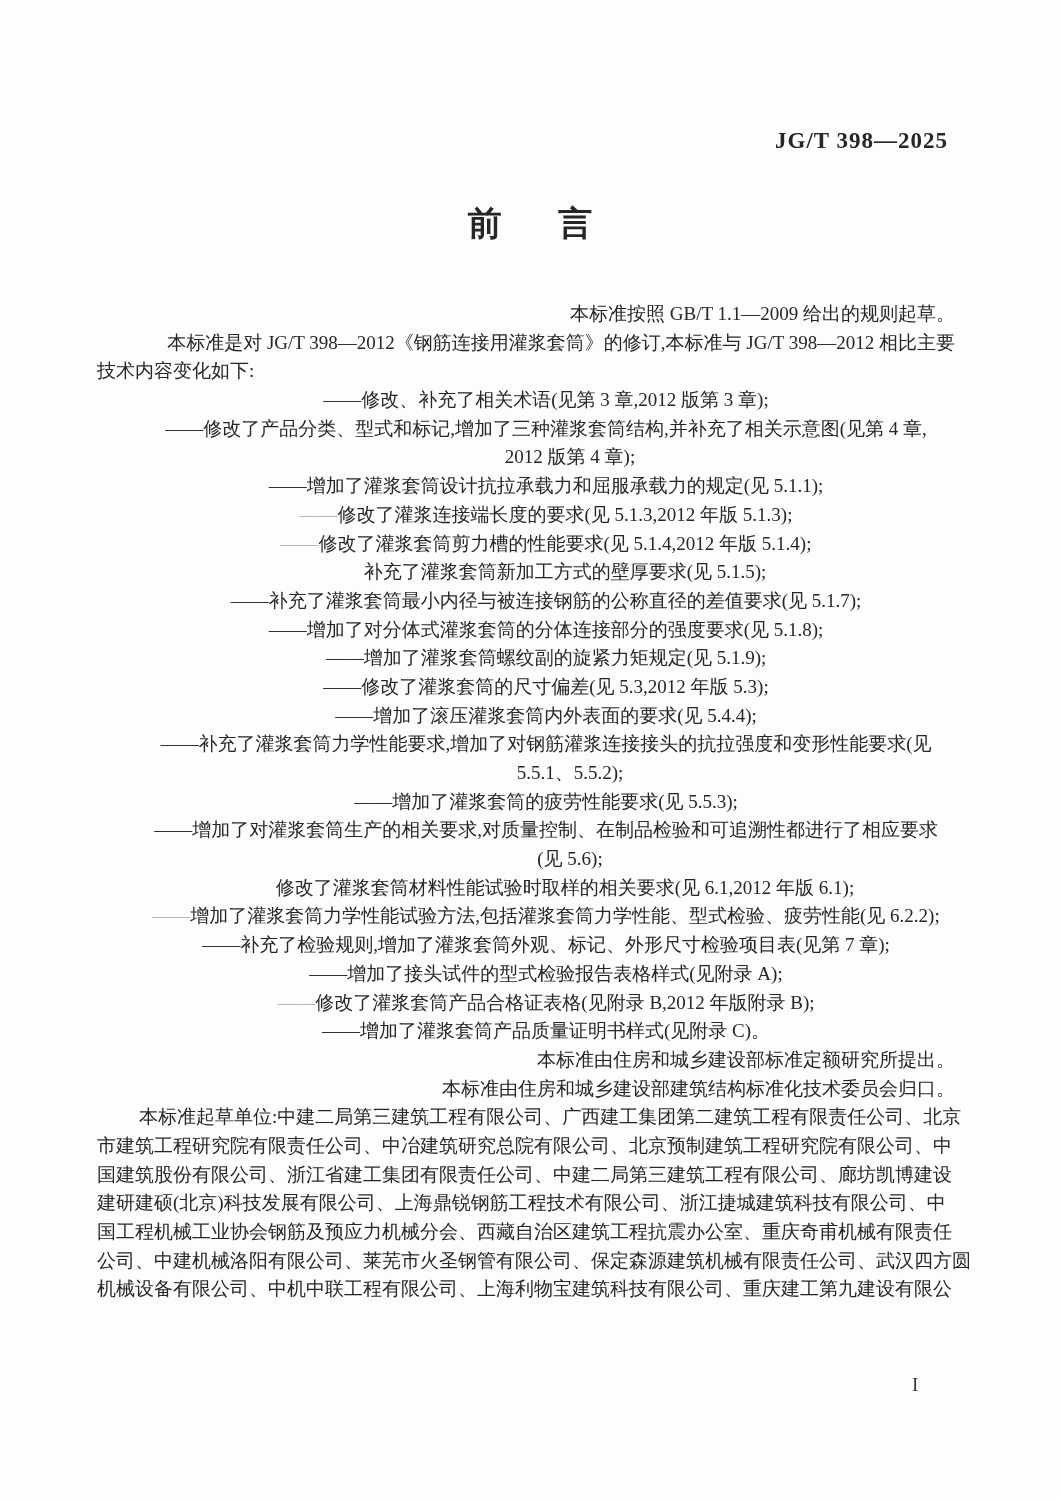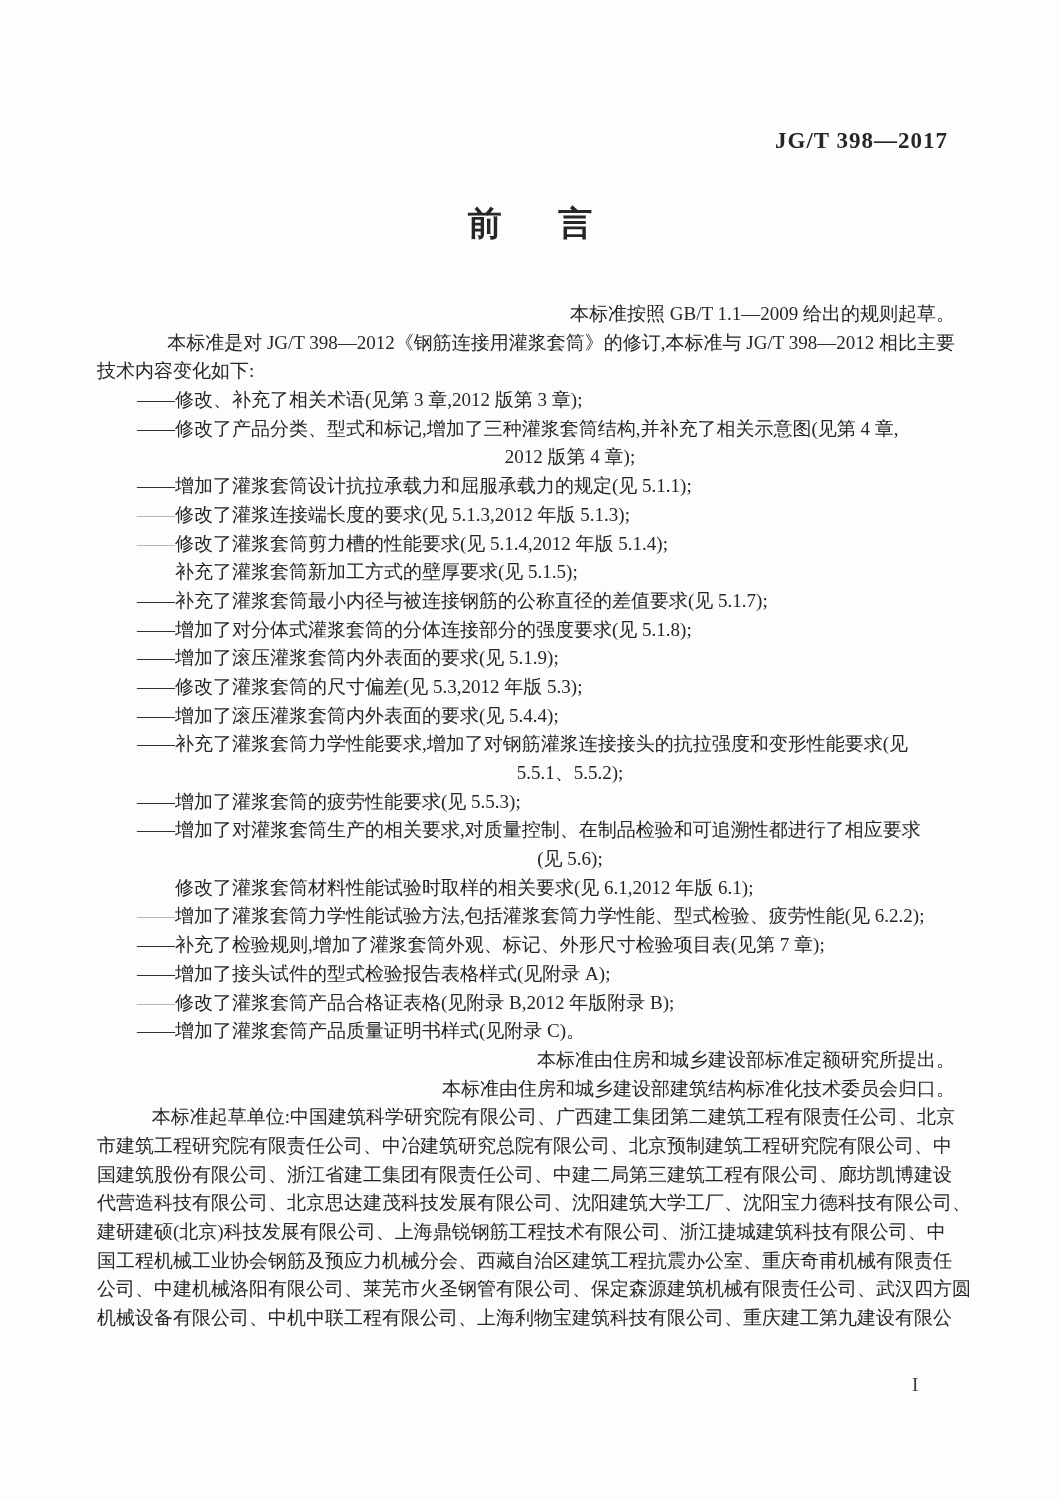--- a/index.html
+++ b/index.html
@@ -47,79 +47,78 @@
     width: 858px;
     font-size: 19px;
     line-height: 28.7px;
   }
   .ln {
     white-space: nowrap;
     height: 28.7px;
   }
   .ind-para  { padding-left: 42px; text-align: right; }
   .ind-flush { padding-left: 0; }
-  .ind-list  { padding-left: 40px; }
+  .ind-list  { padding-left: 40px; text-align: center; }
   .ind-hang  { padding-left: 88px; text-align: center; }
   .dash      { letter-spacing: 0; }
   .dash-dark  { color: #262626; }
   .dash-faint { color: #b4b4b4; }
   .dash-none  { visibility: hidden; }
   .page-number {
     position: absolute;
     left: 912px;
     top: 1374px;
     font-size: 19px;
     color: #3a3a3a;
   }
 </style>
 </head>
 <body>
 
 <div class="page">
 
-  <div class="header-code">JG/T 398—2017</div>
+  <div class="header-code">JG/T 398—2025</div>
 
   <h1 class="doc-title">
     <span>前</span>
     <span class="title-gap">言</span>
   </h1>
 
   <div class="body-text" id="foreword-body">
       <div class="ln ind-para"><span>本标准按照 GB/T 1.1—2009 给出的规则起草。</span></div>
       <div class="ln ind-para"><span>本标准是对 JG/T 398—2012《钢筋连接用灌浆套筒》的修订,本标准与 JG/T 398—2012 相比主要</span></div>
       <div class="ln ind-flush"><span>技术内容变化如下:</span></div>
       <div class="ln ind-list"><span class="dash dash-dark">——</span><span>修改、补充了相关术语(见第 3 章,2012 版第 3 章);</span></div>
       <div class="ln ind-list"><span class="dash dash-dark">——</span><span>修改了产品分类、型式和标记,增加了三种灌浆套筒结构,并补充了相关示意图(见第 4 章,</span></div>
       <div class="ln ind-hang"><span>2012 版第 4 章);</span></div>
       <div class="ln ind-list"><span class="dash dash-dark">——</span><span>增加了灌浆套筒设计抗拉承载力和屈服承载力的规定(见 5.1.1);</span></div>
       <div class="ln ind-list"><span class="dash dash-faint">——</span><span>修改了灌浆连接端长度的要求(见 5.1.3,2012 年版 5.1.3);</span></div>
       <div class="ln ind-list"><span class="dash dash-faint">——</span><span>修改了灌浆套筒剪力槽的性能要求(见 5.1.4,2012 年版 5.1.4);</span></div>
       <div class="ln ind-list"><span class="dash dash-none">——</span><span>补充了灌浆套筒新加工方式的壁厚要求(见 5.1.5);</span></div>
       <div class="ln ind-list"><span class="dash dash-dark">——</span><span>补充了灌浆套筒最小内径与被连接钢筋的公称直径的差值要求(见 5.1.7);</span></div>
       <div class="ln ind-list"><span class="dash dash-dark">——</span><span>增加了对分体式灌浆套筒的分体连接部分的强度要求(见 5.1.8);</span></div>
-      <div class="ln ind-list"><span class="dash dash-dark">——</span><span>增加了滚压灌浆套筒内外表面的要求(见 5.1.9);</span></div>
+      <div class="ln ind-list"><span class="dash dash-dark">——</span><span>增加了灌浆套筒螺纹副的旋紧力矩规定(见 5.1.9);</span></div>
       <div class="ln ind-list"><span class="dash dash-dark">——</span><span>修改了灌浆套筒的尺寸偏差(见 5.3,2012 年版 5.3);</span></div>
       <div class="ln ind-list"><span class="dash dash-dark">——</span><span>增加了滚压灌浆套筒内外表面的要求(见 5.4.4);</span></div>
       <div class="ln ind-list"><span class="dash dash-dark">——</span><span>补充了灌浆套筒力学性能要求,增加了对钢筋灌浆连接接头的抗拉强度和变形性能要求(见</span></div>
       <div class="ln ind-hang"><span>5.5.1、5.5.2);</span></div>
       <div class="ln ind-list"><span class="dash dash-dark">——</span><span>增加了灌浆套筒的疲劳性能要求(见 5.5.3);</span></div>
       <div class="ln ind-list"><span class="dash dash-dark">——</span><span>增加了对灌浆套筒生产的相关要求,对质量控制、在制品检验和可追溯性都进行了相应要求</span></div>
       <div class="ln ind-hang"><span>(见 5.6);</span></div>
       <div class="ln ind-list"><span class="dash dash-none">——</span><span>修改了灌浆套筒材料性能试验时取样的相关要求(见 6.1,2012 年版 6.1);</span></div>
       <div class="ln ind-list"><span class="dash dash-faint">——</span><span>增加了灌浆套筒力学性能试验方法,包括灌浆套筒力学性能、型式检验、疲劳性能(见 6.2.2);</span></div>
       <div class="ln ind-list"><span class="dash dash-dark">——</span><span>补充了检验规则,增加了灌浆套筒外观、标记、外形尺寸检验项目表(见第 7 章);</span></div>
       <div class="ln ind-list"><span class="dash dash-dark">——</span><span>增加了接头试件的型式检验报告表格样式(见附录 A);</span></div>
       <div class="ln ind-list"><span class="dash dash-faint">——</span><span>修改了灌浆套筒产品合格证表格(见附录 B,2012 年版附录 B);</span></div>
       <div class="ln ind-list"><span class="dash dash-dark">——</span><span>增加了灌浆套筒产品质量证明书样式(见附录 C)。</span></div>
       <div class="ln ind-para"><span>本标准由住房和城乡建设部标准定额研究所提出。</span></div>
       <div class="ln ind-para"><span>本标准由住房和城乡建设部建筑结构标准化技术委员会归口。</span></div>
-      <div class="ln ind-para"><span>本标准起草单位:中国建筑科学研究院有限公司、广西建工集团第二建筑工程有限责任公司、北京</span></div>
+      <div class="ln ind-para"><span>本标准起草单位:中建二局第三建筑工程有限公司、广西建工集团第二建筑工程有限责任公司、北京</span></div>
       <div class="ln ind-flush"><span>市建筑工程研究院有限责任公司、中冶建筑研究总院有限公司、北京预制建筑工程研究院有限公司、中</span></div>
       <div class="ln ind-flush"><span>国建筑股份有限公司、浙江省建工集团有限责任公司、中建二局第三建筑工程有限公司、廊坊凯博建设</span></div>
-      <div class="ln ind-flush"><span>代营造科技有限公司、北京思达建茂科技发展有限公司、沈阳建筑大学工厂、沈阳宝力德科技有限公司、</span></div>
       <div class="ln ind-flush"><span>建研建硕(北京)科技发展有限公司、上海鼎锐钢筋工程技术有限公司、浙江捷城建筑科技有限公司、中</span></div>
       <div class="ln ind-flush"><span>国工程机械工业协会钢筋及预应力机械分会、西藏自治区建筑工程抗震办公室、重庆奇甫机械有限责任</span></div>
       <div class="ln ind-flush"><span>公司、中建机械洛阳有限公司、莱芜市火圣钢管有限公司、保定森源建筑机械有限责任公司、武汉四方圆</span></div>
       <div class="ln ind-flush"><span>机械设备有限公司、中机中联工程有限公司、上海利物宝建筑科技有限公司、重庆建工第九建设有限公</span></div>
     </div>
 
   <div class="page-number">I</div>
 
 </div>
 

